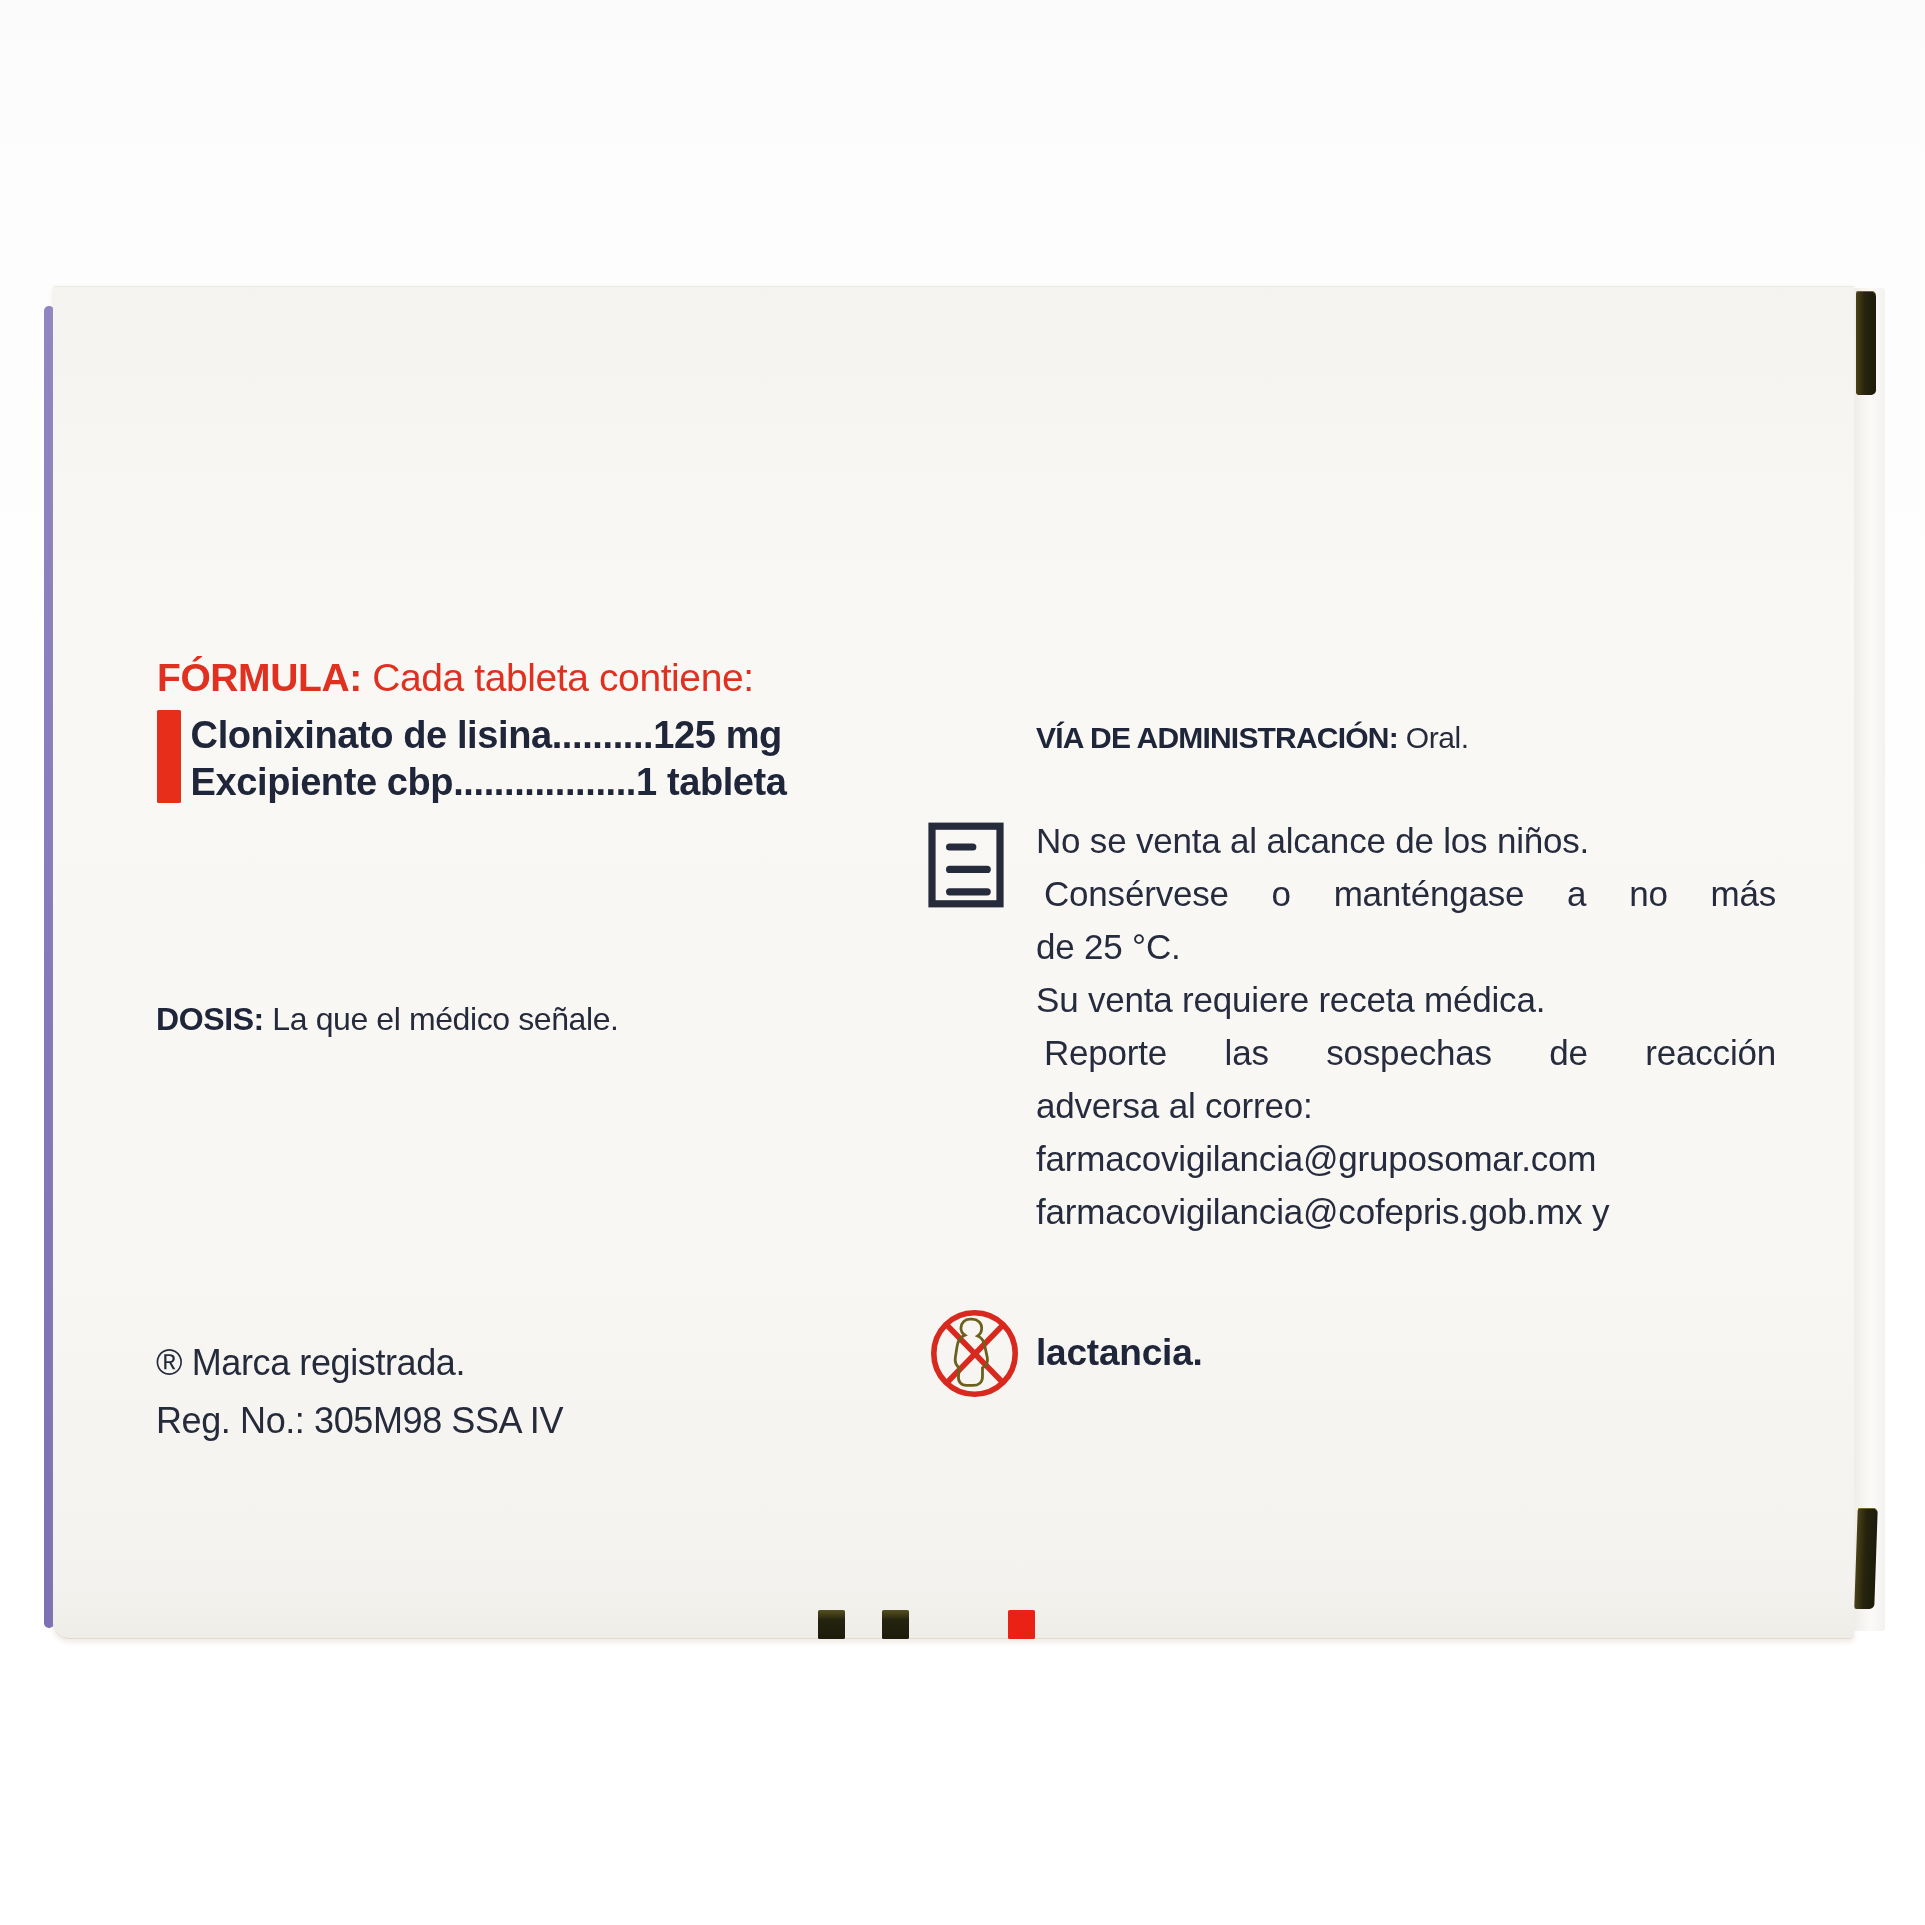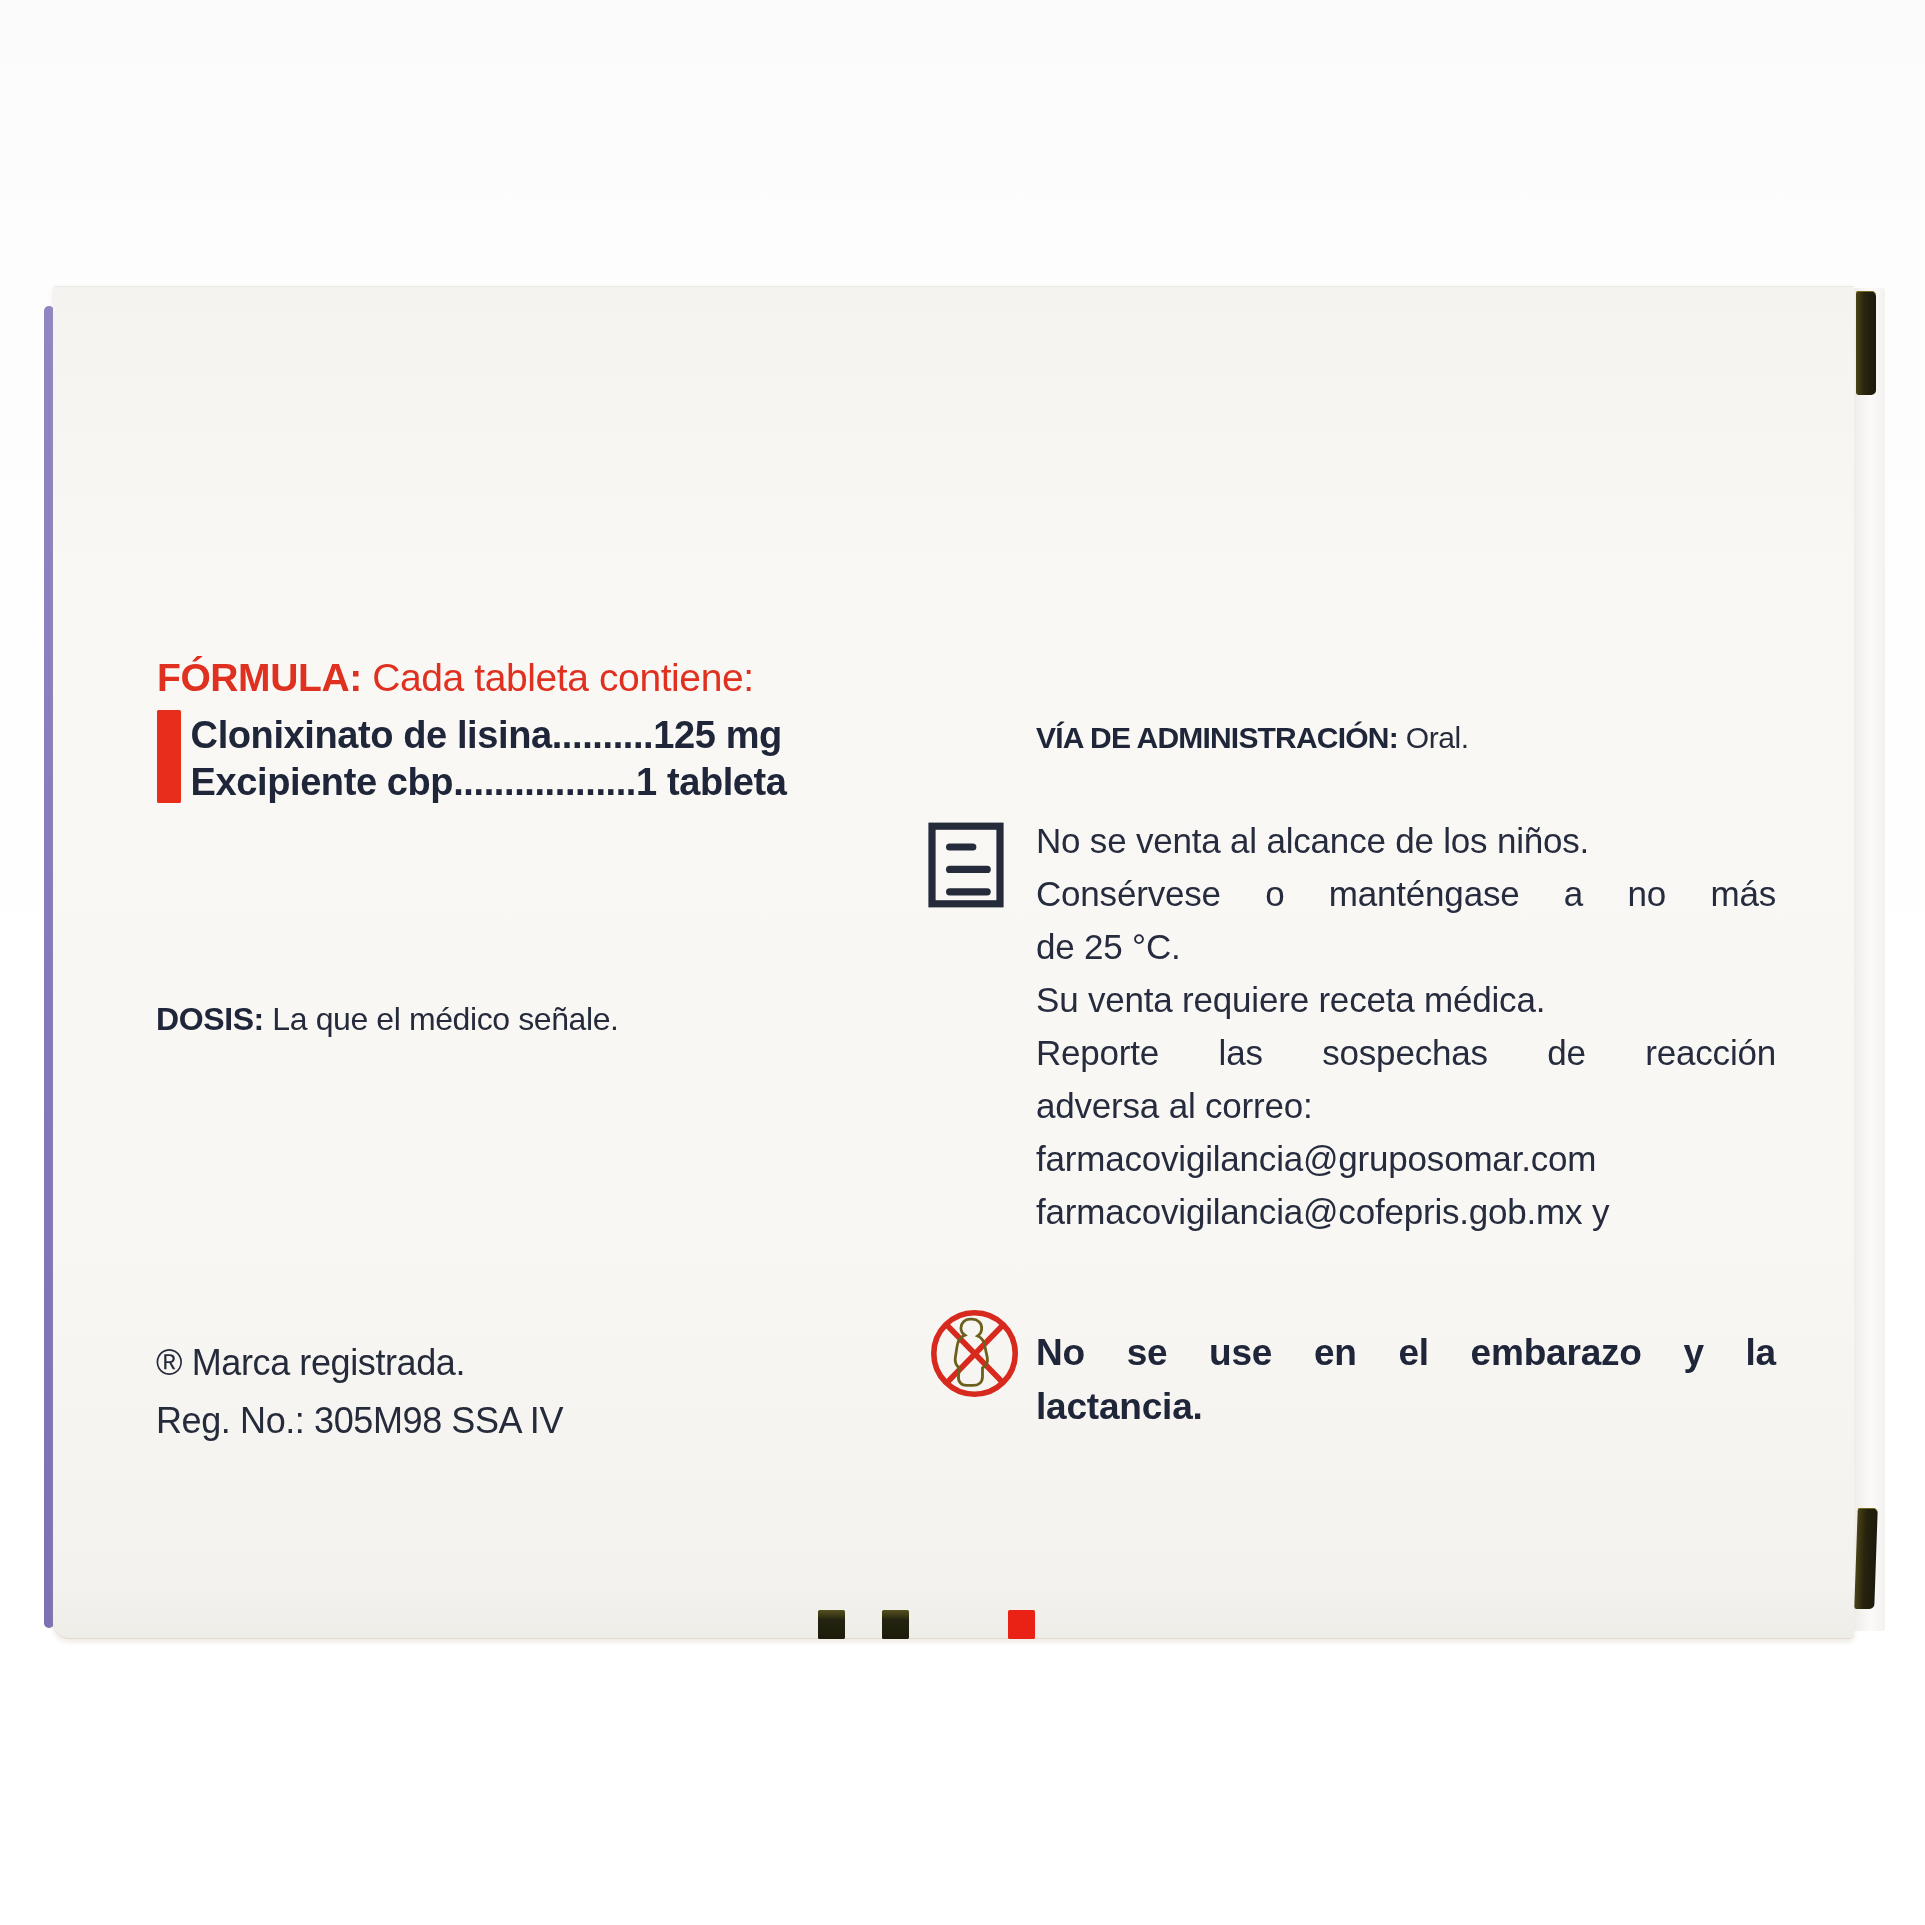--- a/index.html
+++ b/index.html
@@ -48,21 +48,21 @@
   .ingredients .row{font-size:38px;line-height:47px;font-weight:bold;color:#20263a;white-space:nowrap;letter-spacing:-0.4px;}
   .dosis{left:103px;top:709px;font-size:32px;line-height:47px;letter-spacing:-0.4px;white-space:nowrap;}
   .registration{left:103px;top:1047px;font-size:36px;line-height:58px;letter-spacing:-0.4px;}
   .registration .line{white-space:nowrap;}
   
   .via{left:983px;top:427px;font-size:30px;line-height:48px;letter-spacing:-0.4px;white-space:nowrap;}
   .via .b{letter-spacing:-0.8px;}
   .leaflet-icon{left:875px;top:535px;width:76px;height:86px;}
   .precautions{left:983px;top:527px;width:740px;font-size:35px;line-height:53px;letter-spacing:-0.2px;color:#262c3e;}
   .precautions .line{white-space:nowrap;}
-  .precautions .line.stretch{white-space:normal;text-align:justify;text-align-last:justify;}
+  .precautions .line.stretch{white-space:normal;text-align:justify;text-align-last:justify;margin-left:8px;}
   .no-preg-icon{left:874px;top:1021px;width:95px;height:91px;}
   .preg-warning{left:983px;top:1039px;width:740px;font-size:37px;line-height:54px;font-weight:bold;color:#20263a;letter-spacing:-0.2px;}
   .preg-warning .line{white-space:nowrap;}
   .preg-warning .line.stretch{white-space:normal;text-align:justify;text-align-last:justify;}
   
   .pm{position:absolute;width:26.5px;height:29px;border-radius:1.6px;}
   .pm.dark{background:linear-gradient(180deg,#56511e 0%,#23230f 35%,#1d1c0c 100%);}
   .pm.red{background:#ea2215;}
   .pm.p1{left:765px;top:1323px;}
   .pm.p2{left:829px;top:1323px;}
@@ -128,21 +128,20 @@
     <div class="abs no-preg-icon">
       <svg viewBox="0 0 118 114" width="95" height="91">
         <circle cx="59" cy="57" r="51" fill="none" stroke="#d8291f" stroke-width="7"></circle>
         <line x1="24" y1="21" x2="95" y2="94" stroke="#d8291f" stroke-width="7"></line>
         <line x1="95" y1="21" x2="24" y2="94" stroke="#d8291f" stroke-width="7"></line>
         <path d="M56 14 c7 0 12 5 12 11 c0 5 -2 8 -5 10 c5 2 8 7 9 13 l3 14 c1 6 -1 11 -6 13 l0 11 c0 7 -5 11 -12 11 l-8 0 c-7 0 -11 -5 -10 -12 l1 -10 c-4 -3 -6 -7 -5 -13 l2 -13 c1 -8 5 -13 10 -15 c-3 -2 -5 -5 -5 -9 c0 -6 5 -11 11 -11 z" fill="none" stroke="#6b611c" stroke-width="3.5"></path>
       </svg>
     </div>
 
     <div class="abs preg-warning">
-      <div class="line stretch">No se use en el embarazo y la</div>
       <div class="line">lactancia.</div>
     </div>
 
     <div class="pm dark p1"></div>
     <div class="pm dark p2"></div>
     <div class="pm red p3"></div>
   </div>
 
   <div class="edge-right">
     <div class="edge-mark m-top"></div>

